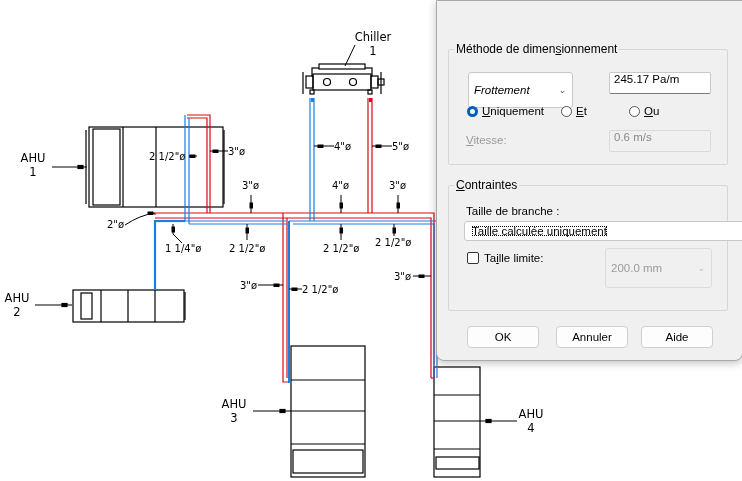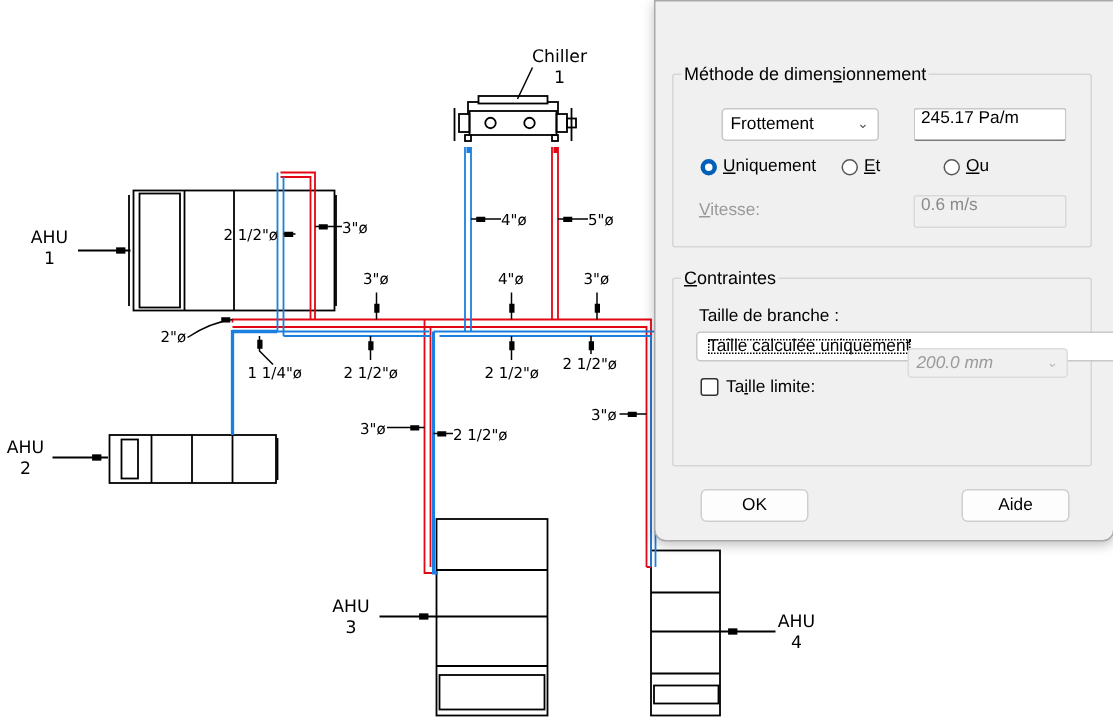--- a/index.html
+++ b/index.html
@@ -183,21 +183,21 @@
     <text class="cad-text" x="302" y="293">2 1/2"ø</text>
     <text class="cad-text" x="394" y="280">3"ø</text>
   </g>
 </svg>
 
 <div class="dialog">
 
   <div class="group g1">
     <span class="group-legend">Méthode de dimen<span class="u">s</span>ionnement</span>
   </div>
-  <div class="select" style="left:44px; top:71px; width:105px; height:22px;">
+  <div class="select" style="left:31px; top:71px; width:105px; height:36px;font-style:italic;">
     <span>Frottement</span>
     <span class="chev">⌄</span>
   </div>
   <div class="textbox" style="left:172px; top:71px; width:102px; height:22px;">
     <span>245.17 Pa/m</span>
   </div>
 
   <div class="radio" style="left:30px; top:104px;">
     <span class="circ on"></span>
     <span><span class="u">U</span>niquement</span>
@@ -220,24 +220,27 @@
     <span class="group-legend"><span class="u">C</span>ontraintes</span>
   </div>
   <span class="lbl" style="left:29px; top:204px;">Taille de branche :</span>
   <div class="select" style="left:27px; top:220px; width:294px; height:20px;">
     <span class="focus-sel" style="padding:1px 2px;">Taille calculée uniquement</span>
     <span class="chev">⌄</span>
   </div>
 
   <div class="check" style="left:30px; top:251px;"></div>
   <span class="lbl" style="left:47px; top:251px;">Ta<span class="u">i</span>lle limite:</span>
-  <div class="select" style="left:168px; top:231px; width:107px; height:20px; background:#f0f0f0; border-color:#dcdcdc; color:#9a9a9a;font-style:italic;">
+  <div class="select" style="left:168px; top:247px; width:107px; height:40px; background:#f0f0f0; border-color:#dcdcdc; color:#9a9a9a;">
     <span>200.0 mm</span>
     <span class="chev" style="color:#bbb;">⌄</span>
   </div>
 
   <div class="btn default" style="left:30px;">
     <span>OK</span>
   </div>
+  <div class="btn" style="left:119px;">
+    <span>Annuler</span>
+  </div>
   <div class="btn" style="left:204px;">
     <span>Aide</span>
   </div>
 </div>
 
 </body></html>

